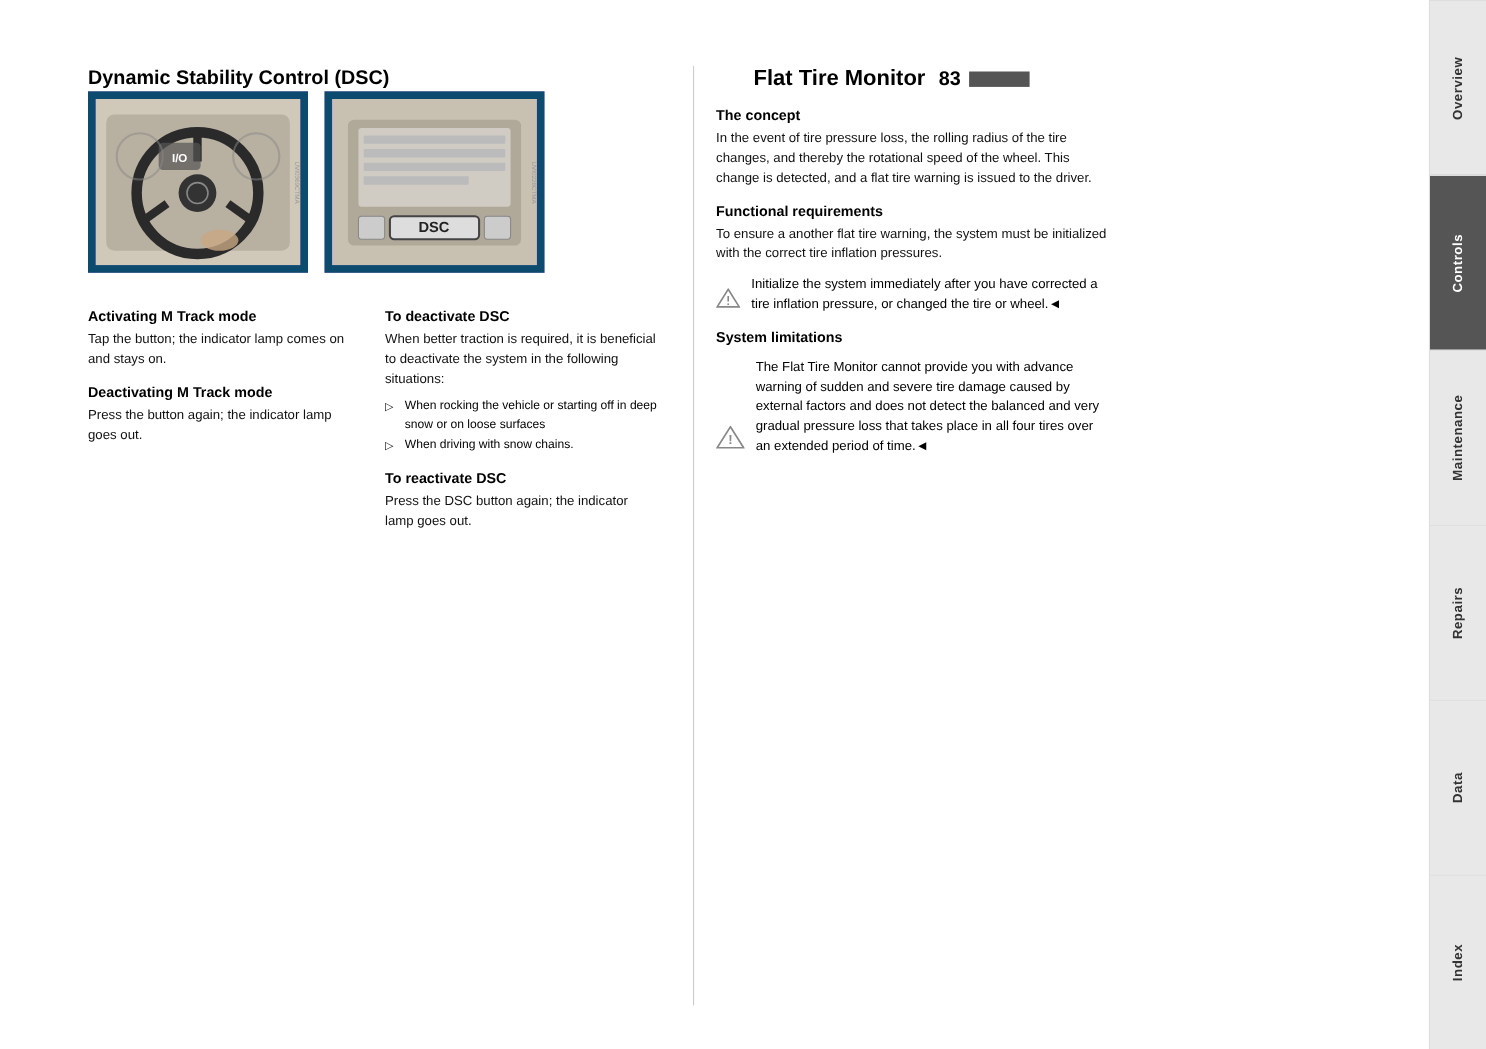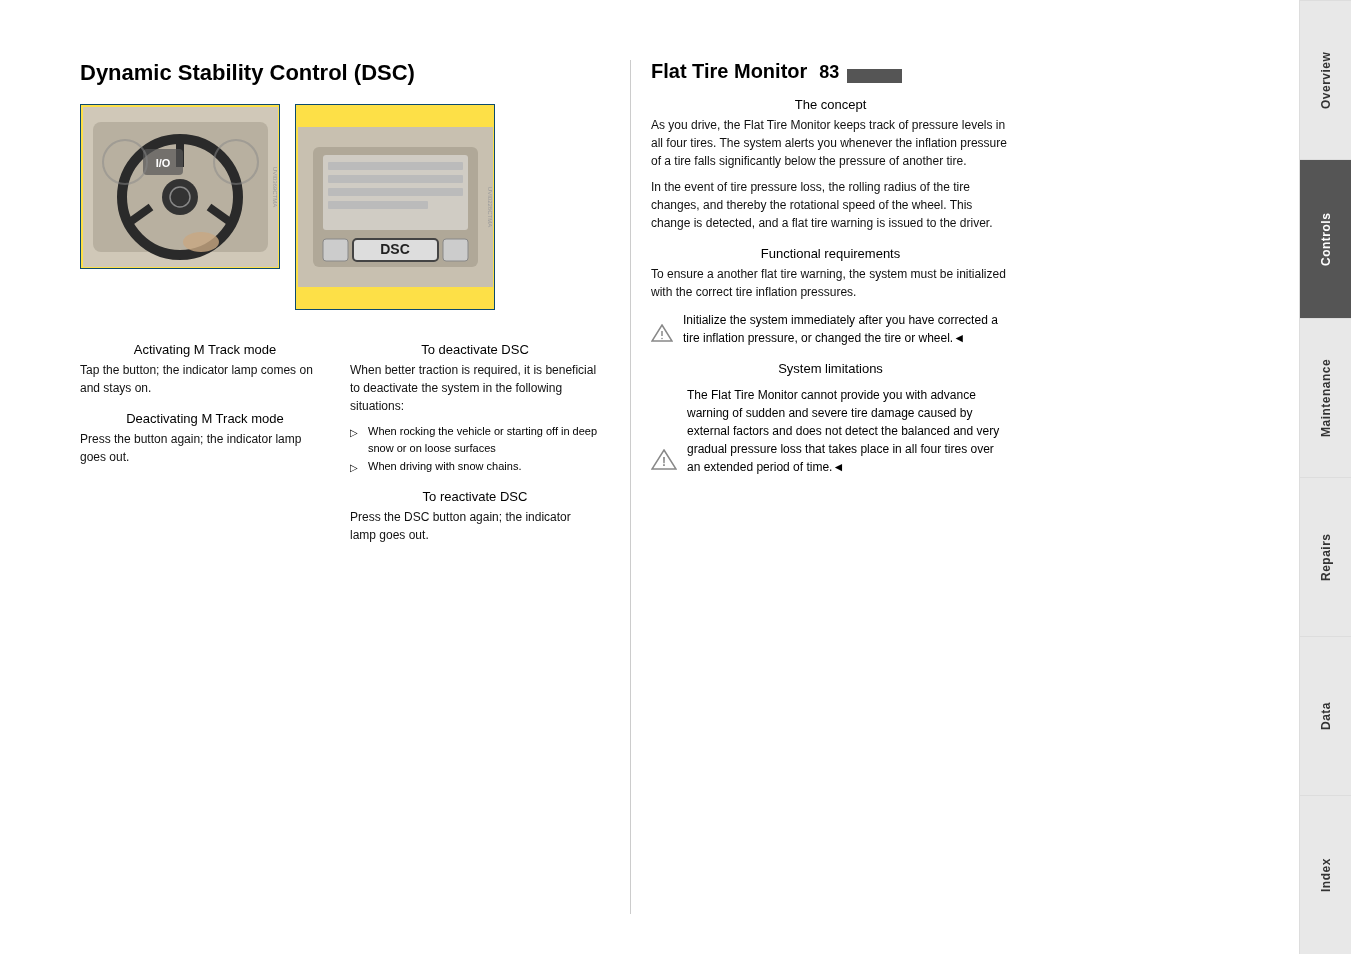--- a/index.html
+++ b/index.html
@@ -68,60 +68,59 @@
       letter-spacing: 0.5px;
     }
 
     .sidebar-item.active {
       background: #555;
       color: #fff;
     }
 
     
     .section-title {
-      font-size: 22px;
+      font-size: 18px;
       font-weight: bold;
-      margin-bottom: 18px;
+      margin-bottom: 2px;
       color: #000;
     }
 
     
     .images-row {
       display: flex;
       gap: 15px;
       margin-bottom: 20px;
     }
 
     .image-placeholder {
-      border: 1px solid #0c4a6e;
-      background: #fde047;
+      border: 7px solid #0c4a6e;
+      background: #f0abfc;
       display: flex;
       align-items: center;
       justify-content: center;
       position: relative;
       overflow: hidden;
     }
 
     .image-placeholder.steering {
       width: 200px;
       height: 165px;
     }
 
     .image-placeholder.dsc-panel {
       width: 200px;
-      height: 206px;
+      height: 165px;
     }
 
     
     .subsection-title {
-      font-weight: normal;
+      font-weight: bold;
       font-size: 13px;
       margin-bottom: 4px;
       margin-top: 14px;
-      text-align: center;
     }
 
     .subsection-title:first-child {
       margin-top: 12px;
     }
 
     .body-text {
       font-size: 12px;
       line-height: 1.5;
       margin-bottom: 8px;
@@ -260,28 +259,27 @@
 
 
           <div class="subsection-title">To reactivate DSC</div>
           <p class="body-text">Press the DSC button again; the indicator lamp goes out.</p>
         </div>
       </div>
     </div>
 
     <div class="right-column">
 
-      <div style="display: flex; align-items: flex-end; margin-bottom: 12px;">
+      <div style="display: flex; align-items: center; margin-bottom: 12px; margin-left: 34px;">
         <h2 class="section-title" style="margin-bottom:0;">Flat Tire Monitor</h2>
         <span style="font-size:18px; font-weight:bold; margin-left:12px;">83</span>
         <div style="width:55px; height:14px; background:#555; margin-left:8px;"></div>
       </div>
 
       <div class="subsection-title">The concept</div>
-      <p class="body-text">As you drive, the Flat Tire Monitor keeps track of pressure levels in all four tires. The system alerts you whenever the inflation pressure of a tire falls significantly below the pressure of another tire.</p>
       <p class="body-text">In the event of tire pressure loss, the rolling radius of the tire changes, and thereby the rotational speed of the wheel. This change is detected, and a flat tire warning is issued to the driver.</p>
 
       <div class="subsection-title">Functional requirements</div>
       <p class="body-text">To ensure a another flat tire warning, the system must be initialized with the correct tire inflation pressures.</p>
 
       <div class="note-box">
         <div style="flex-shrink:0; margin-top:2px; width:24px;">
           <svg width="22" height="18" viewBox="0 0 22 18">
             <polygon points="11,1 21,17 1,17" fill="none" stroke="#888" stroke-width="1.5"></polygon>
             <line x1="11" y1="7" x2="11" y2="12" stroke="#888" stroke-width="1.5"></line>

